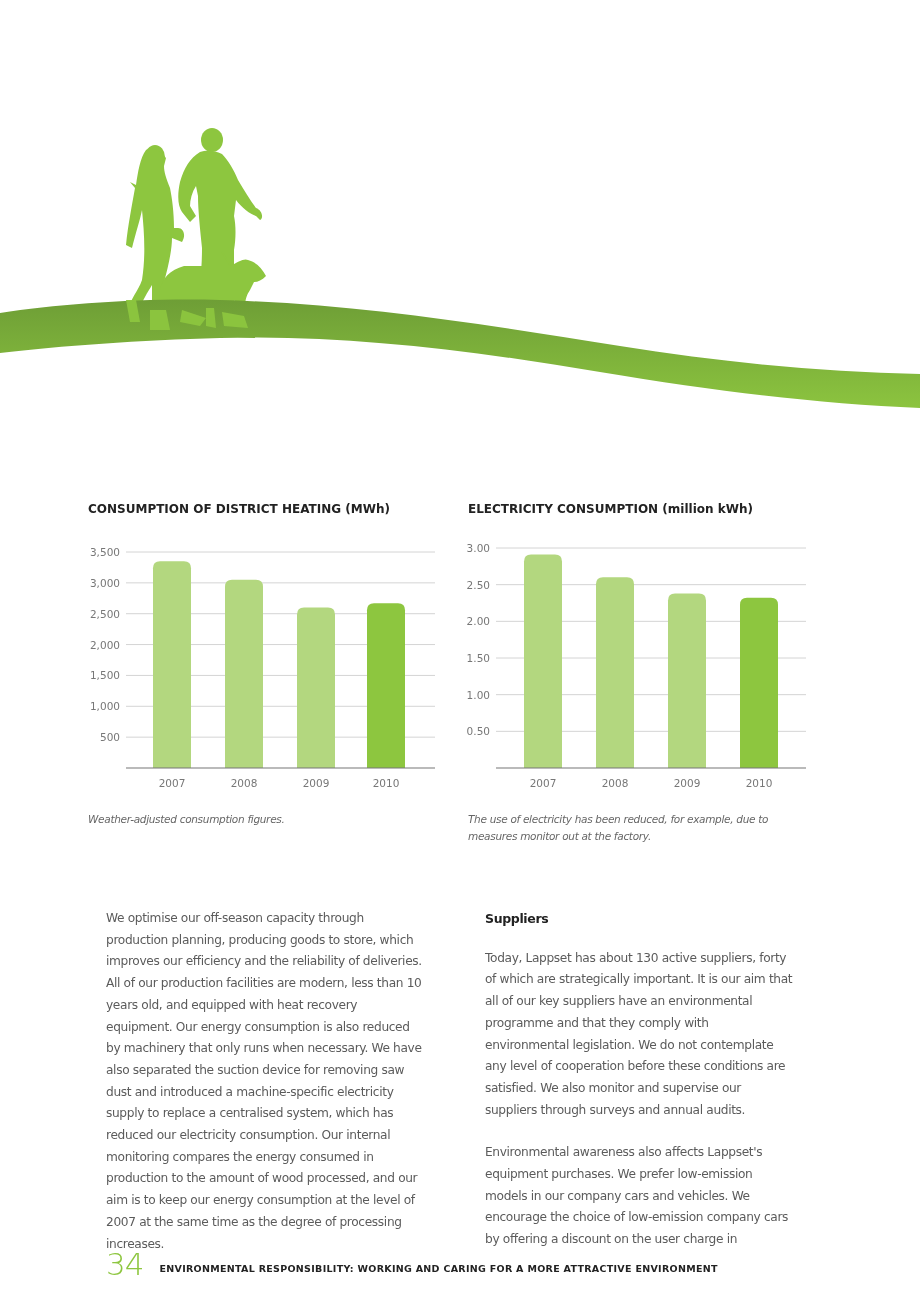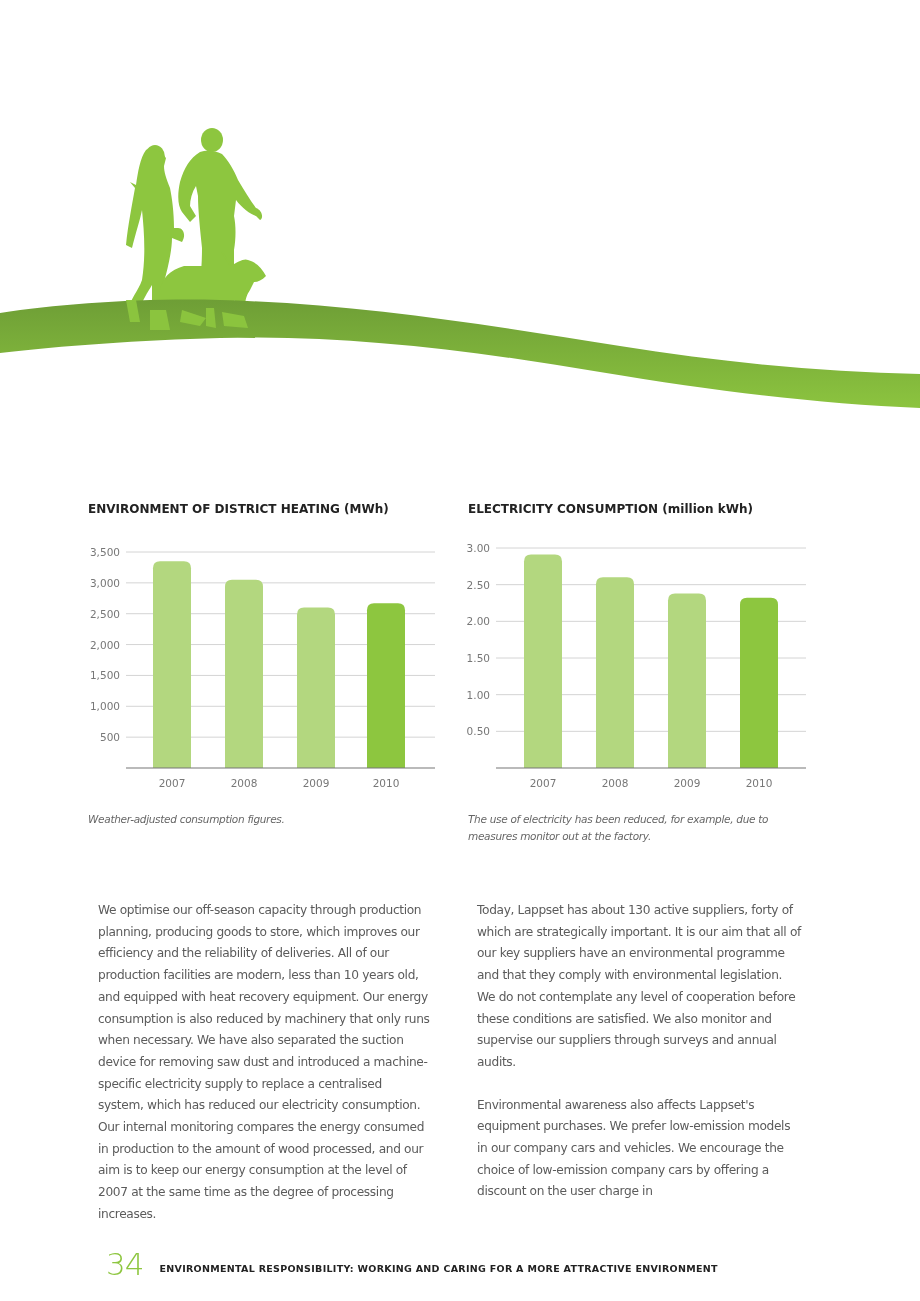--- a/index.html
+++ b/index.html
@@ -3,21 +3,21 @@
 <meta charset="utf-8">
 <style>
   html, body { margin: 0; padding: 0; background: #ffffff; }
   body { width: 920px; height: 1301px; position: relative; overflow: hidden; font-family: "DejaVu Sans", sans-serif; color: #555; }
   .hero { position: absolute; left: 0; top: 0; width: 920px; height: 420px; }
   .chart-title { position: absolute; font-family: "DejaVu Sans", sans-serif; font-weight: bold; font-size: 12px; color: #222; letter-spacing: 0; white-space: nowrap; }
   .chart { position: absolute; }
   .chart svg { display: block; }
   .caption { position: absolute; font-family: "DejaVu Sans", sans-serif; font-style: italic; font-size: 10.5px; line-height: 17px; color: #666; letter-spacing: -0.3px; }
   .body-col { position: absolute; font-family: "DejaVu Sans", sans-serif; font-size: 12.2px; line-height: 21.7px; color: #5b5b5b; letter-spacing: -0.35px; }
-  .body-col p { margin: 10px; }
+  .body-col p { margin: 18px; }
   .sub-head { font-weight: bold; color: #222; font-size: 12.5px; margin: 0; }
   .section { margin-bottom: 21px; }
   .footer { position: absolute; left: 86px; top: 1240px; height: 40px; display: flex; align-items: flex-end; }
   .page-num { font-family: "DejaVu Sans", sans-serif; font-weight: 200; font-size: 31px; color: #8dc63f; line-height: 32px; letter-spacing: -1px; margin-left: 20px; }
   .footer-title { font-family: "DejaVu Sans", sans-serif; font-weight: bold; font-size: 9.5px; color: #222; margin-left: 16px; margin-bottom: 6px; letter-spacing: 0.3px; }
 </style>
 </head>
 <body>
 
 <div class="hero">
@@ -50,21 +50,21 @@
     <g fill="#8dc63f" opacity="0.95">
       <path d="M126,300 L130,322 L140,322 L136,300 Z"></path>
       <path d="M150,310 L150,330 L170,330 L166,310 Z"></path>
       <path d="M182,310 L180,322 L200,326 L206,318 Z"></path>
       <path d="M222,312 L224,326 L248,328 L244,316 Z"></path>
       <path d="M206,308 L206,326 L216,328 L214,308 Z"></path>
     </g>
   </svg>
 </div>
 
-<div class="chart-title" style="left:88px; top:502px;">ENVIRONMENT OF DISTRICT HEATING (MWh)</div>
+<div class="chart-title" style="left:88px; top:502px;">CONSUMPTION OF DISTRICT HEATING (MWh)</div>
 <div class="chart" style="left:80px; top:535px;">
   <svg width="370" height="265" viewBox="0 0 370 265" id="chart0">
       <line x1="46" x2="355" y1="202.14285714285714" y2="202.14285714285714" stroke="#d4d4d4" stroke-width="1"></line>
       <text x="40" y="206.14285714285714" text-anchor="end" font-family="DejaVu Sans, sans-serif" font-size="10.5" fill="#777">500</text>
       <line x1="46" x2="355" y1="171.28571428571428" y2="171.28571428571428" stroke="#d4d4d4" stroke-width="1"></line>
       <text x="40" y="175.28571428571428" text-anchor="end" font-family="DejaVu Sans, sans-serif" font-size="10.5" fill="#777">1,000</text>
       <line x1="46" x2="355" y1="140.42857142857144" y2="140.42857142857144" stroke="#d4d4d4" stroke-width="1"></line>
       <text x="40" y="144.42857142857144" text-anchor="end" font-family="DejaVu Sans, sans-serif" font-size="10.5" fill="#777">1,500</text>
       <line x1="46" x2="355" y1="109.57142857142858" y2="109.57142857142858" stroke="#d4d4d4" stroke-width="1"></line>
       <text x="40" y="113.57142857142858" text-anchor="end" font-family="DejaVu Sans, sans-serif" font-size="10.5" fill="#777">2,000</text>
@@ -114,20 +114,21 @@
     </svg>
 </div>
 <div class="caption" style="left:468px; top:811px; width:310px;">The use of electricity has been reduced, for example, due to measures monitor out at the factory.</div>
 
 <div class="body-col" style="left:88px; top:890px; width:352px;">
   <p>We optimise our off-season capacity through production planning, producing goods to store, which improves our efficiency and the reliability of deliveries.  All of our production facilities are modern, less than 10 years old, and equipped with heat recovery equipment. Our energy consumption is also reduced by machinery that only runs when necessary. We have also separated the suction device for removing saw dust and introduced a machine-specific electricity supply to replace a centralised system, which has reduced our electricity consumption. Our internal monitoring compares the energy consumed in production to the amount of wood processed, and our aim is to keep our energy consumption at the level of 2007 at the same time as the degree of processing increases.</p>
 </div>
 
 <div class="body-col" style="left:467px; top:890px; width:345px;">
   <div class="section">
+    <p class="sub-head">Suppliers</p>
     <p>Today, Lappset has about 130 active suppliers, forty of which are strategically important. It is our aim that all of our key suppliers have an environmental programme and that they comply with environmental legislation. We do not contemplate any level of cooperation before these conditions are satisfied. We also monitor and supervise our suppliers through surveys and annual audits.</p>
   </div>
   <div class="section">
     <p>Environmental awareness also affects Lappset's equipment purchases. We prefer low-emission models in our company cars and vehicles.  We encourage the choice of low-emission company cars by offering a discount on the user charge in</p>
   </div>
 </div>
 
 <div class="footer">
   <span class="page-num">34</span>
   <span class="footer-title">ENVIRONMENTAL RESPONSIBILITY: WORKING AND CARING FOR A MORE ATTRACTIVE ENVIRONMENT</span>

